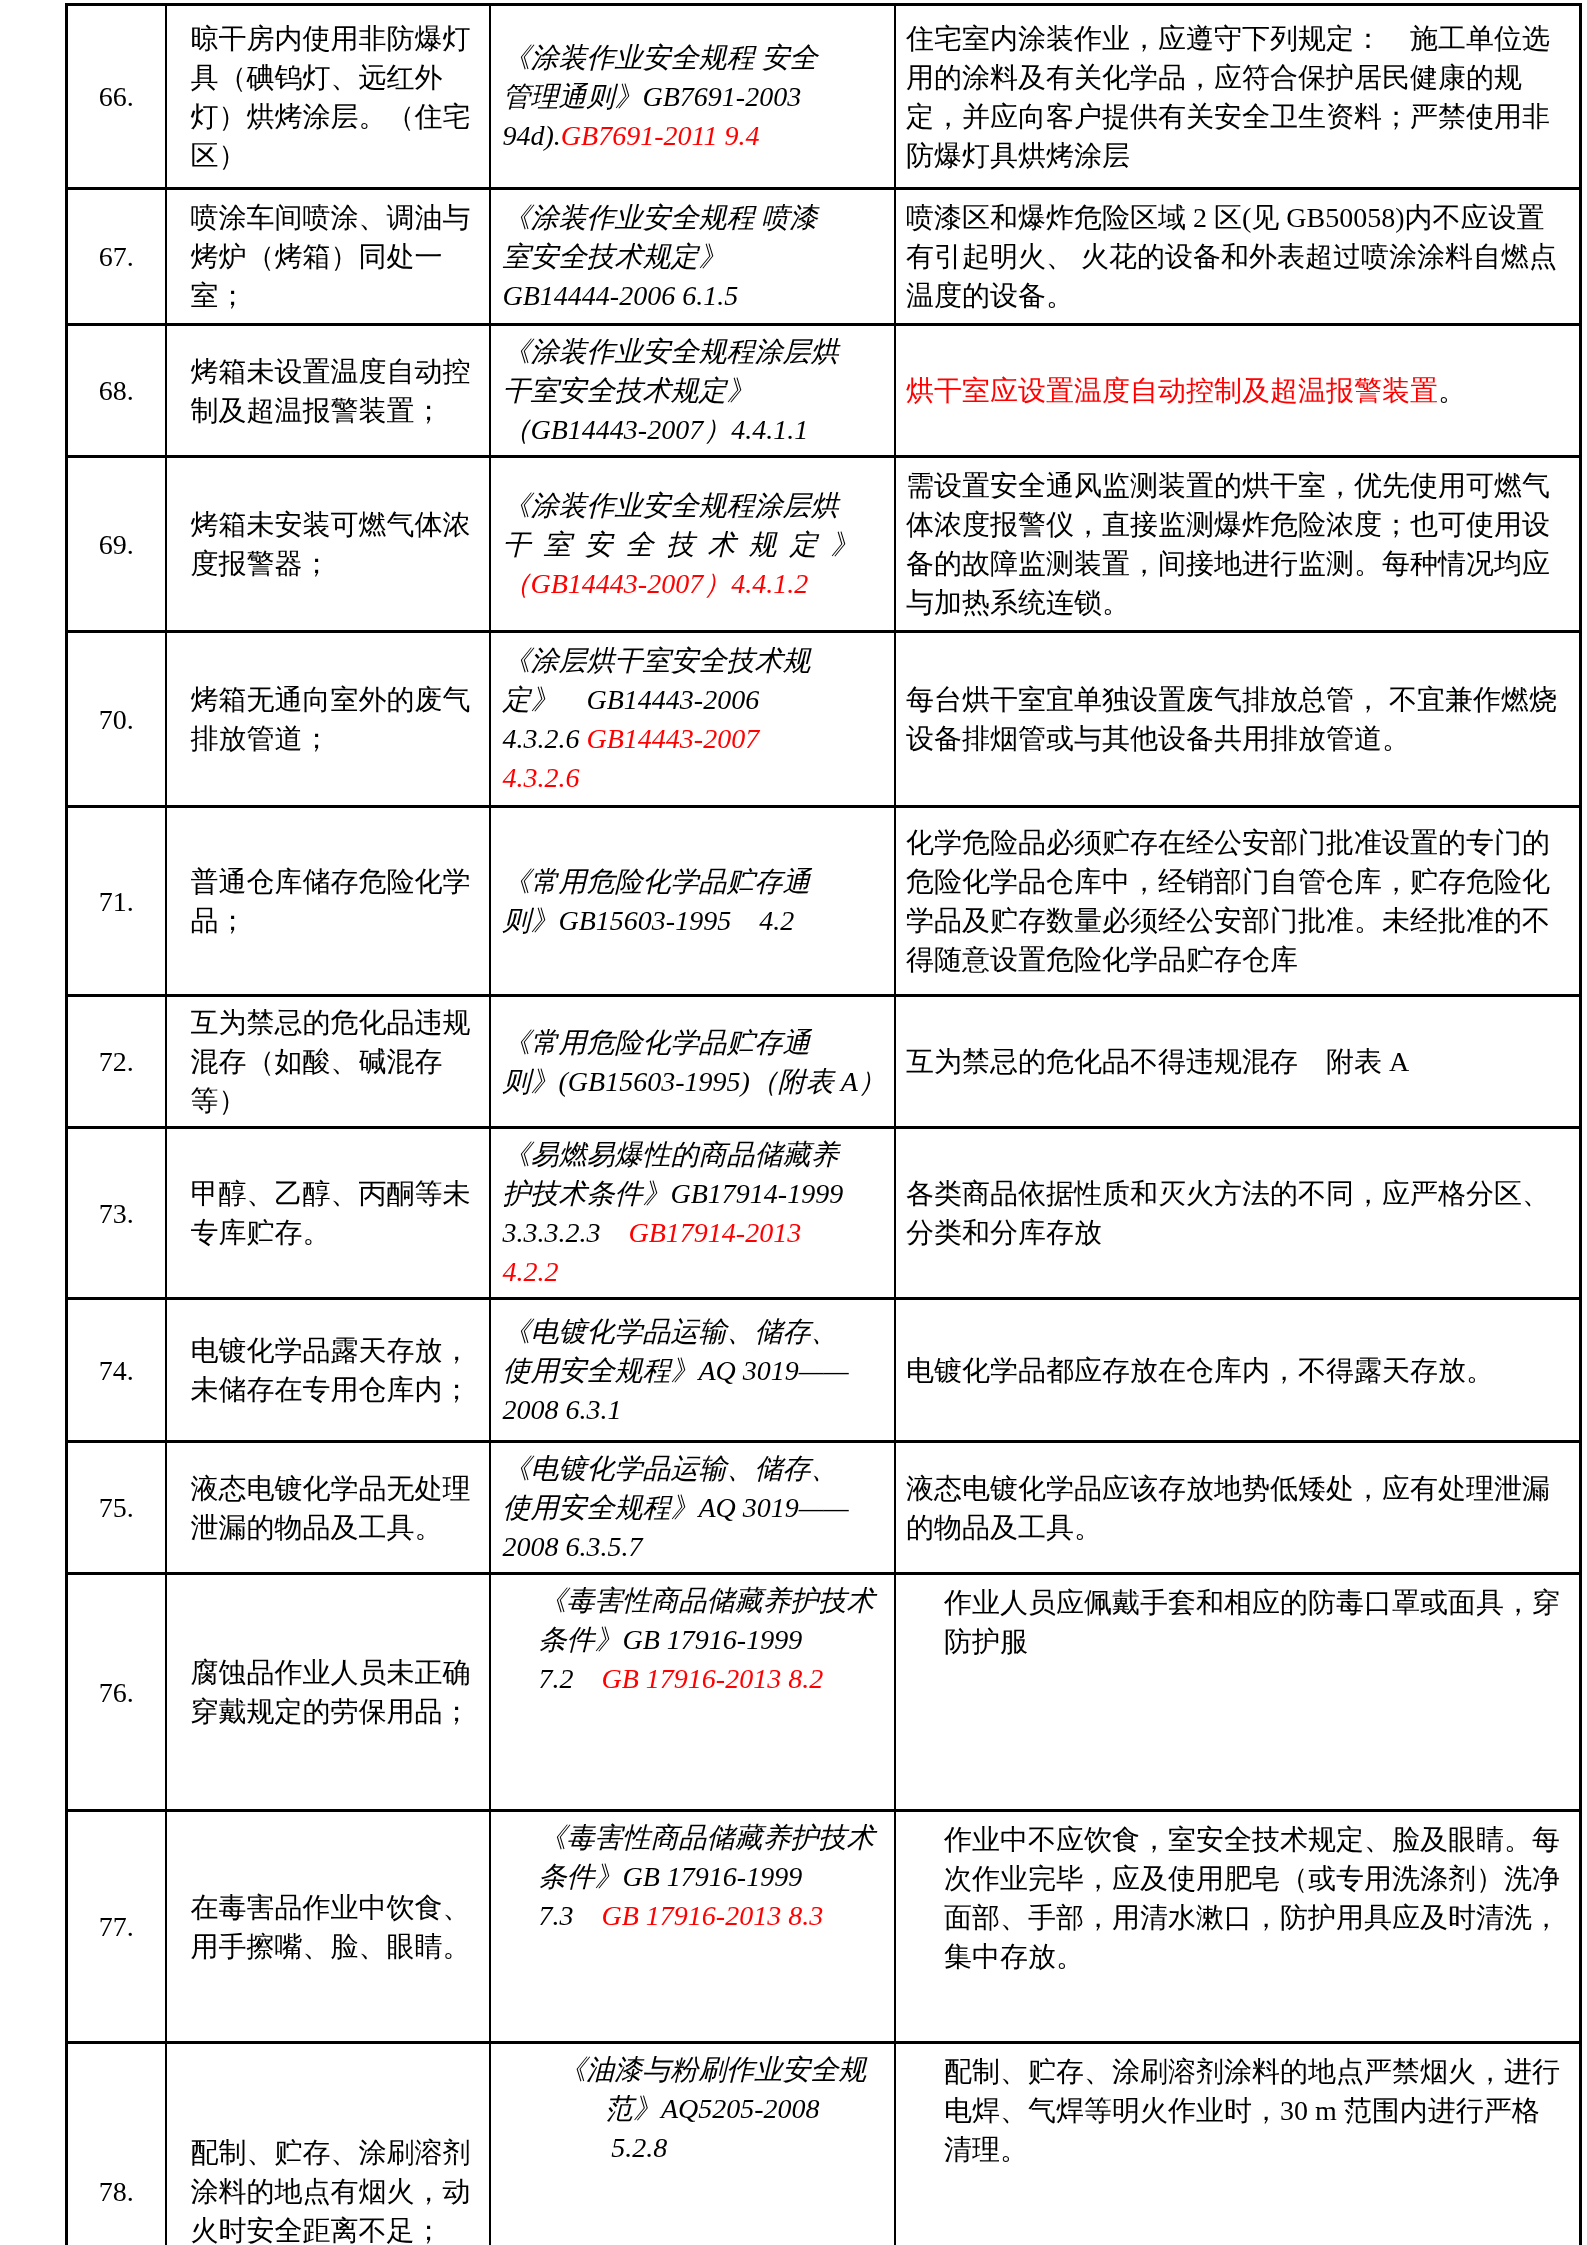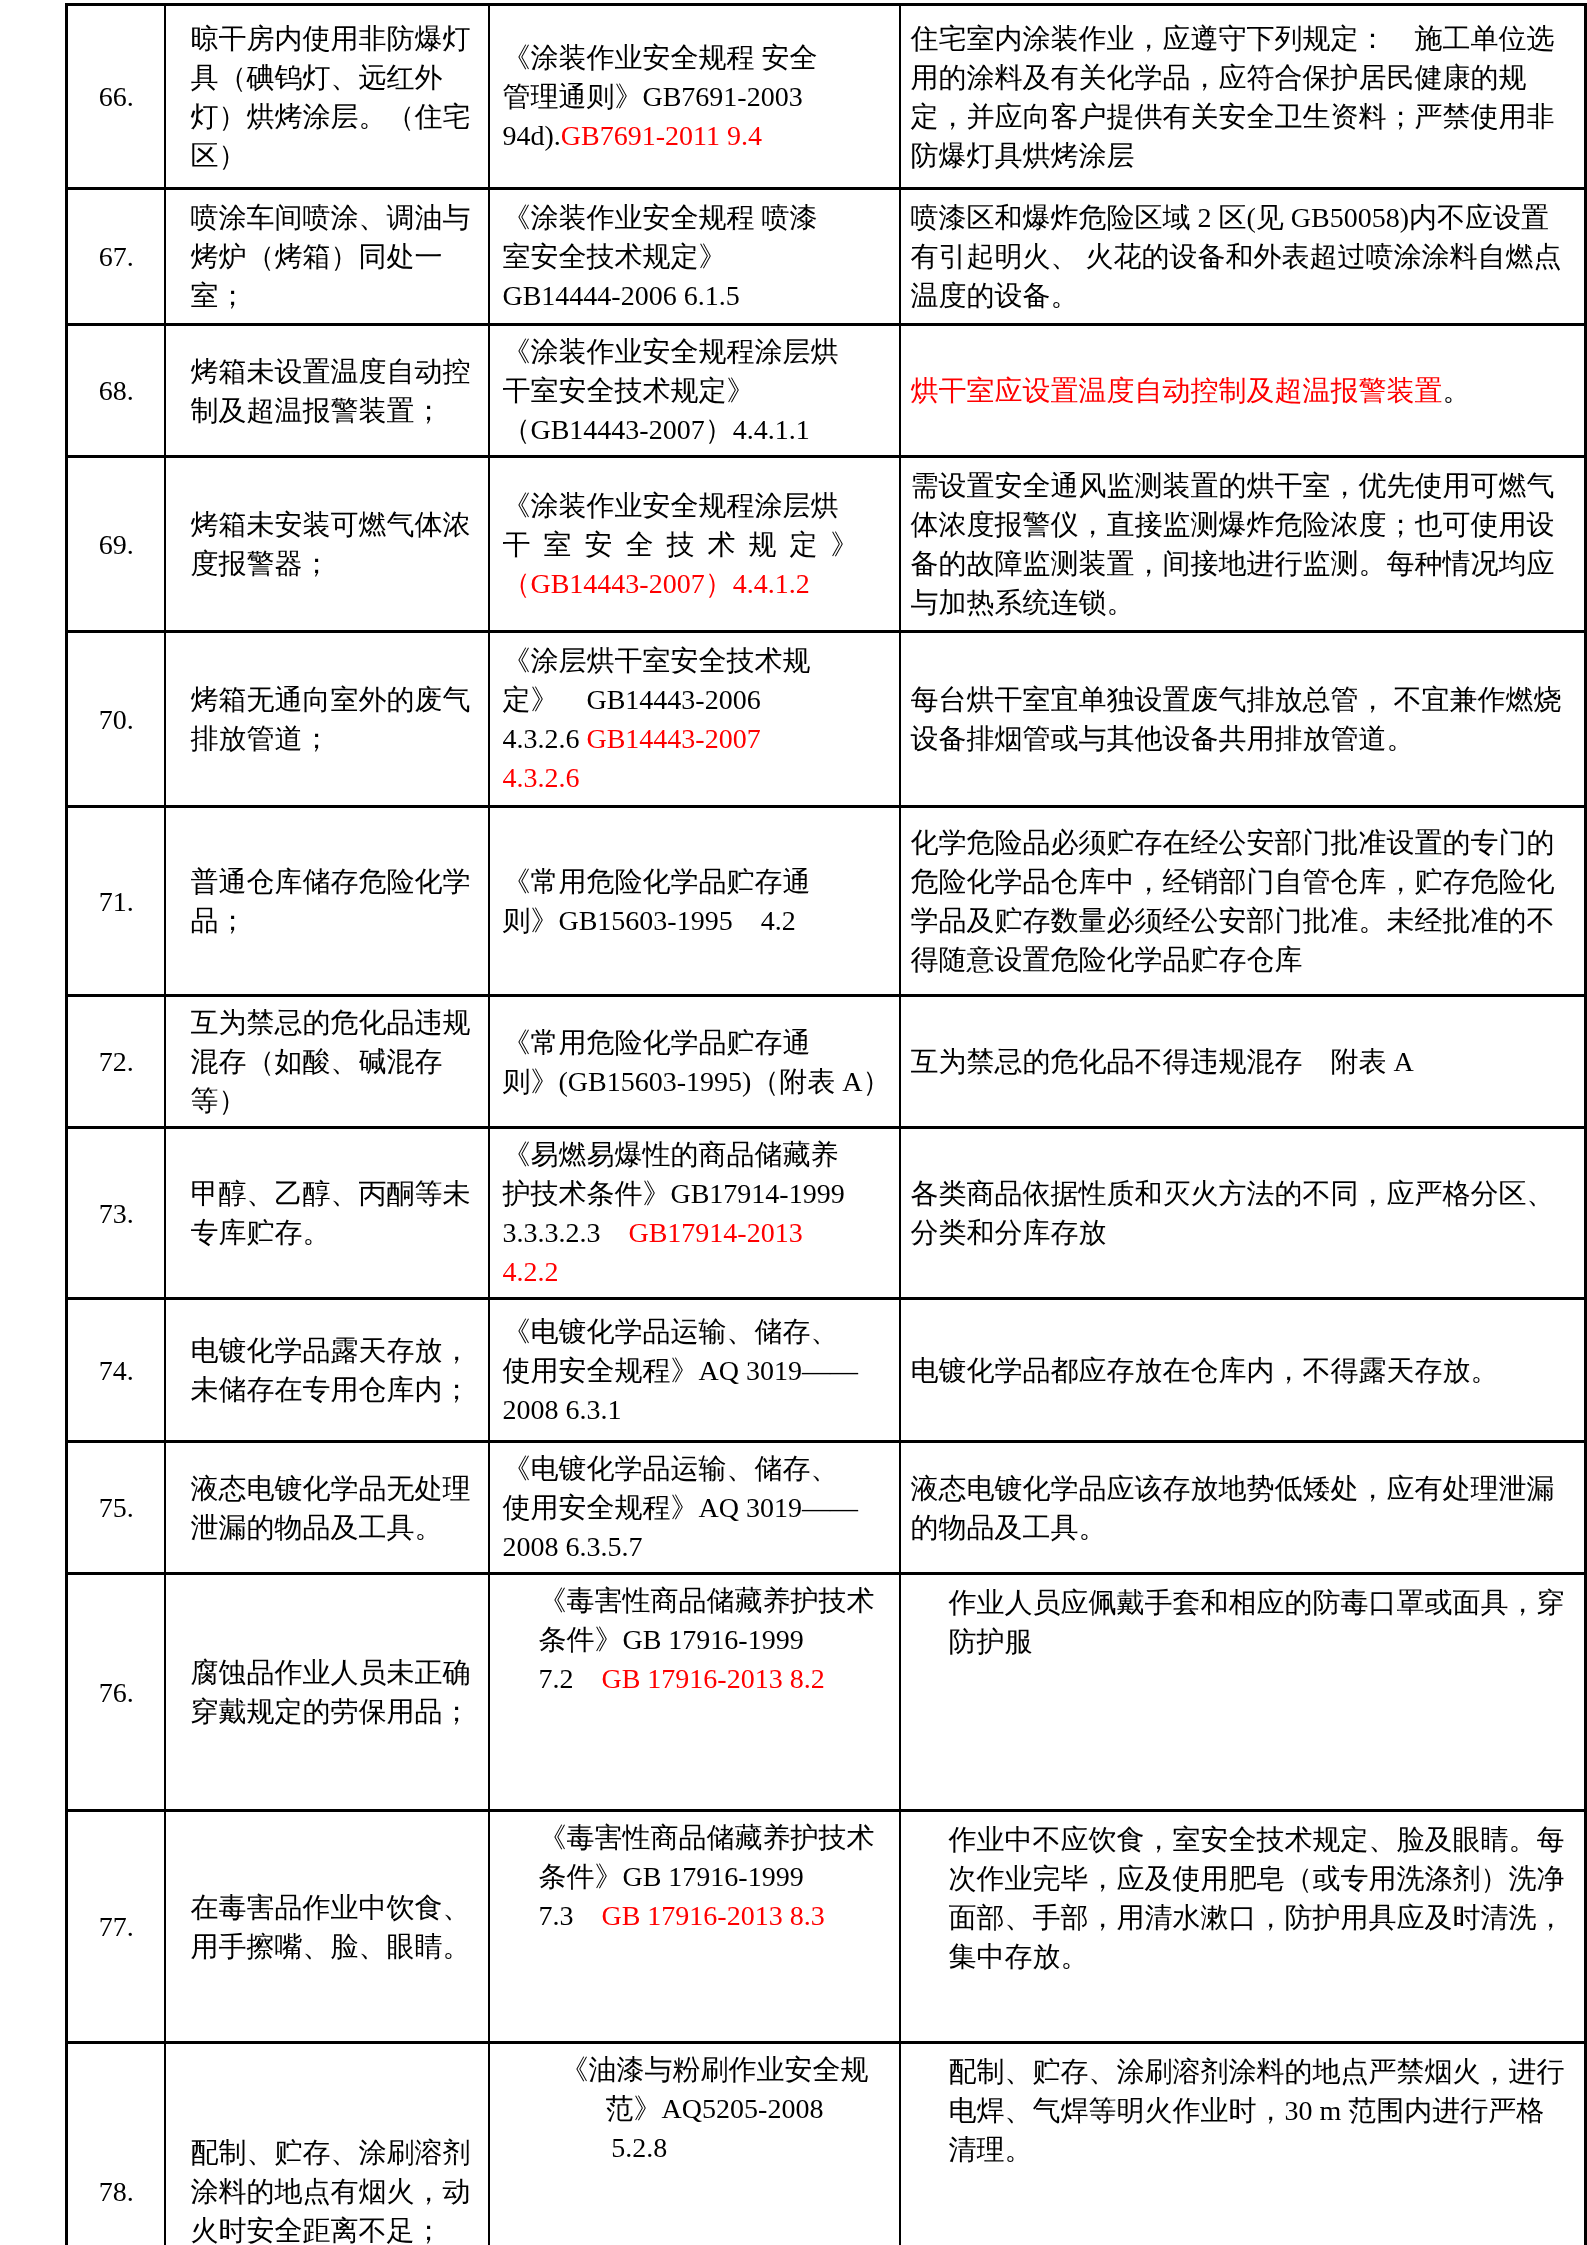--- a/index.html
+++ b/index.html
@@ -19,21 +19,21 @@
     border:2px solid #000;
     border-top-width:3px;
     border-bottom-width:3px;
     font-size:28px;
     line-height:39px;
     overflow:hidden;
     box-sizing:border-box;
   }
   td.num-cell { text-align:center; vertical-align:middle; padding:0 13px; }
   td.problem-cell { vertical-align:middle; padding:6px 6px 6px 24px; text-align:left; }
-  td.basis-cell { vertical-align:middle; padding:6px 8px 6px 12px; }
+  td.basis-cell { vertical-align:middle; padding:6px 8px 6px 12px;font-style:italic; }
   td.req-cell { vertical-align:middle; padding:8px 14px 8px 10px; }
   td.v-top { vertical-align:top;padding-left:48px; }
   .line { white-space:nowrap; text-align:left; }
   .line.center { text-align:center; }
   .line.spread { letter-spacing:13px; }
   .line.indent { text-indent:2.6em; }
   .red { color:#ff0000;text-align:right; }
 </style>
 </head>
 <body>

